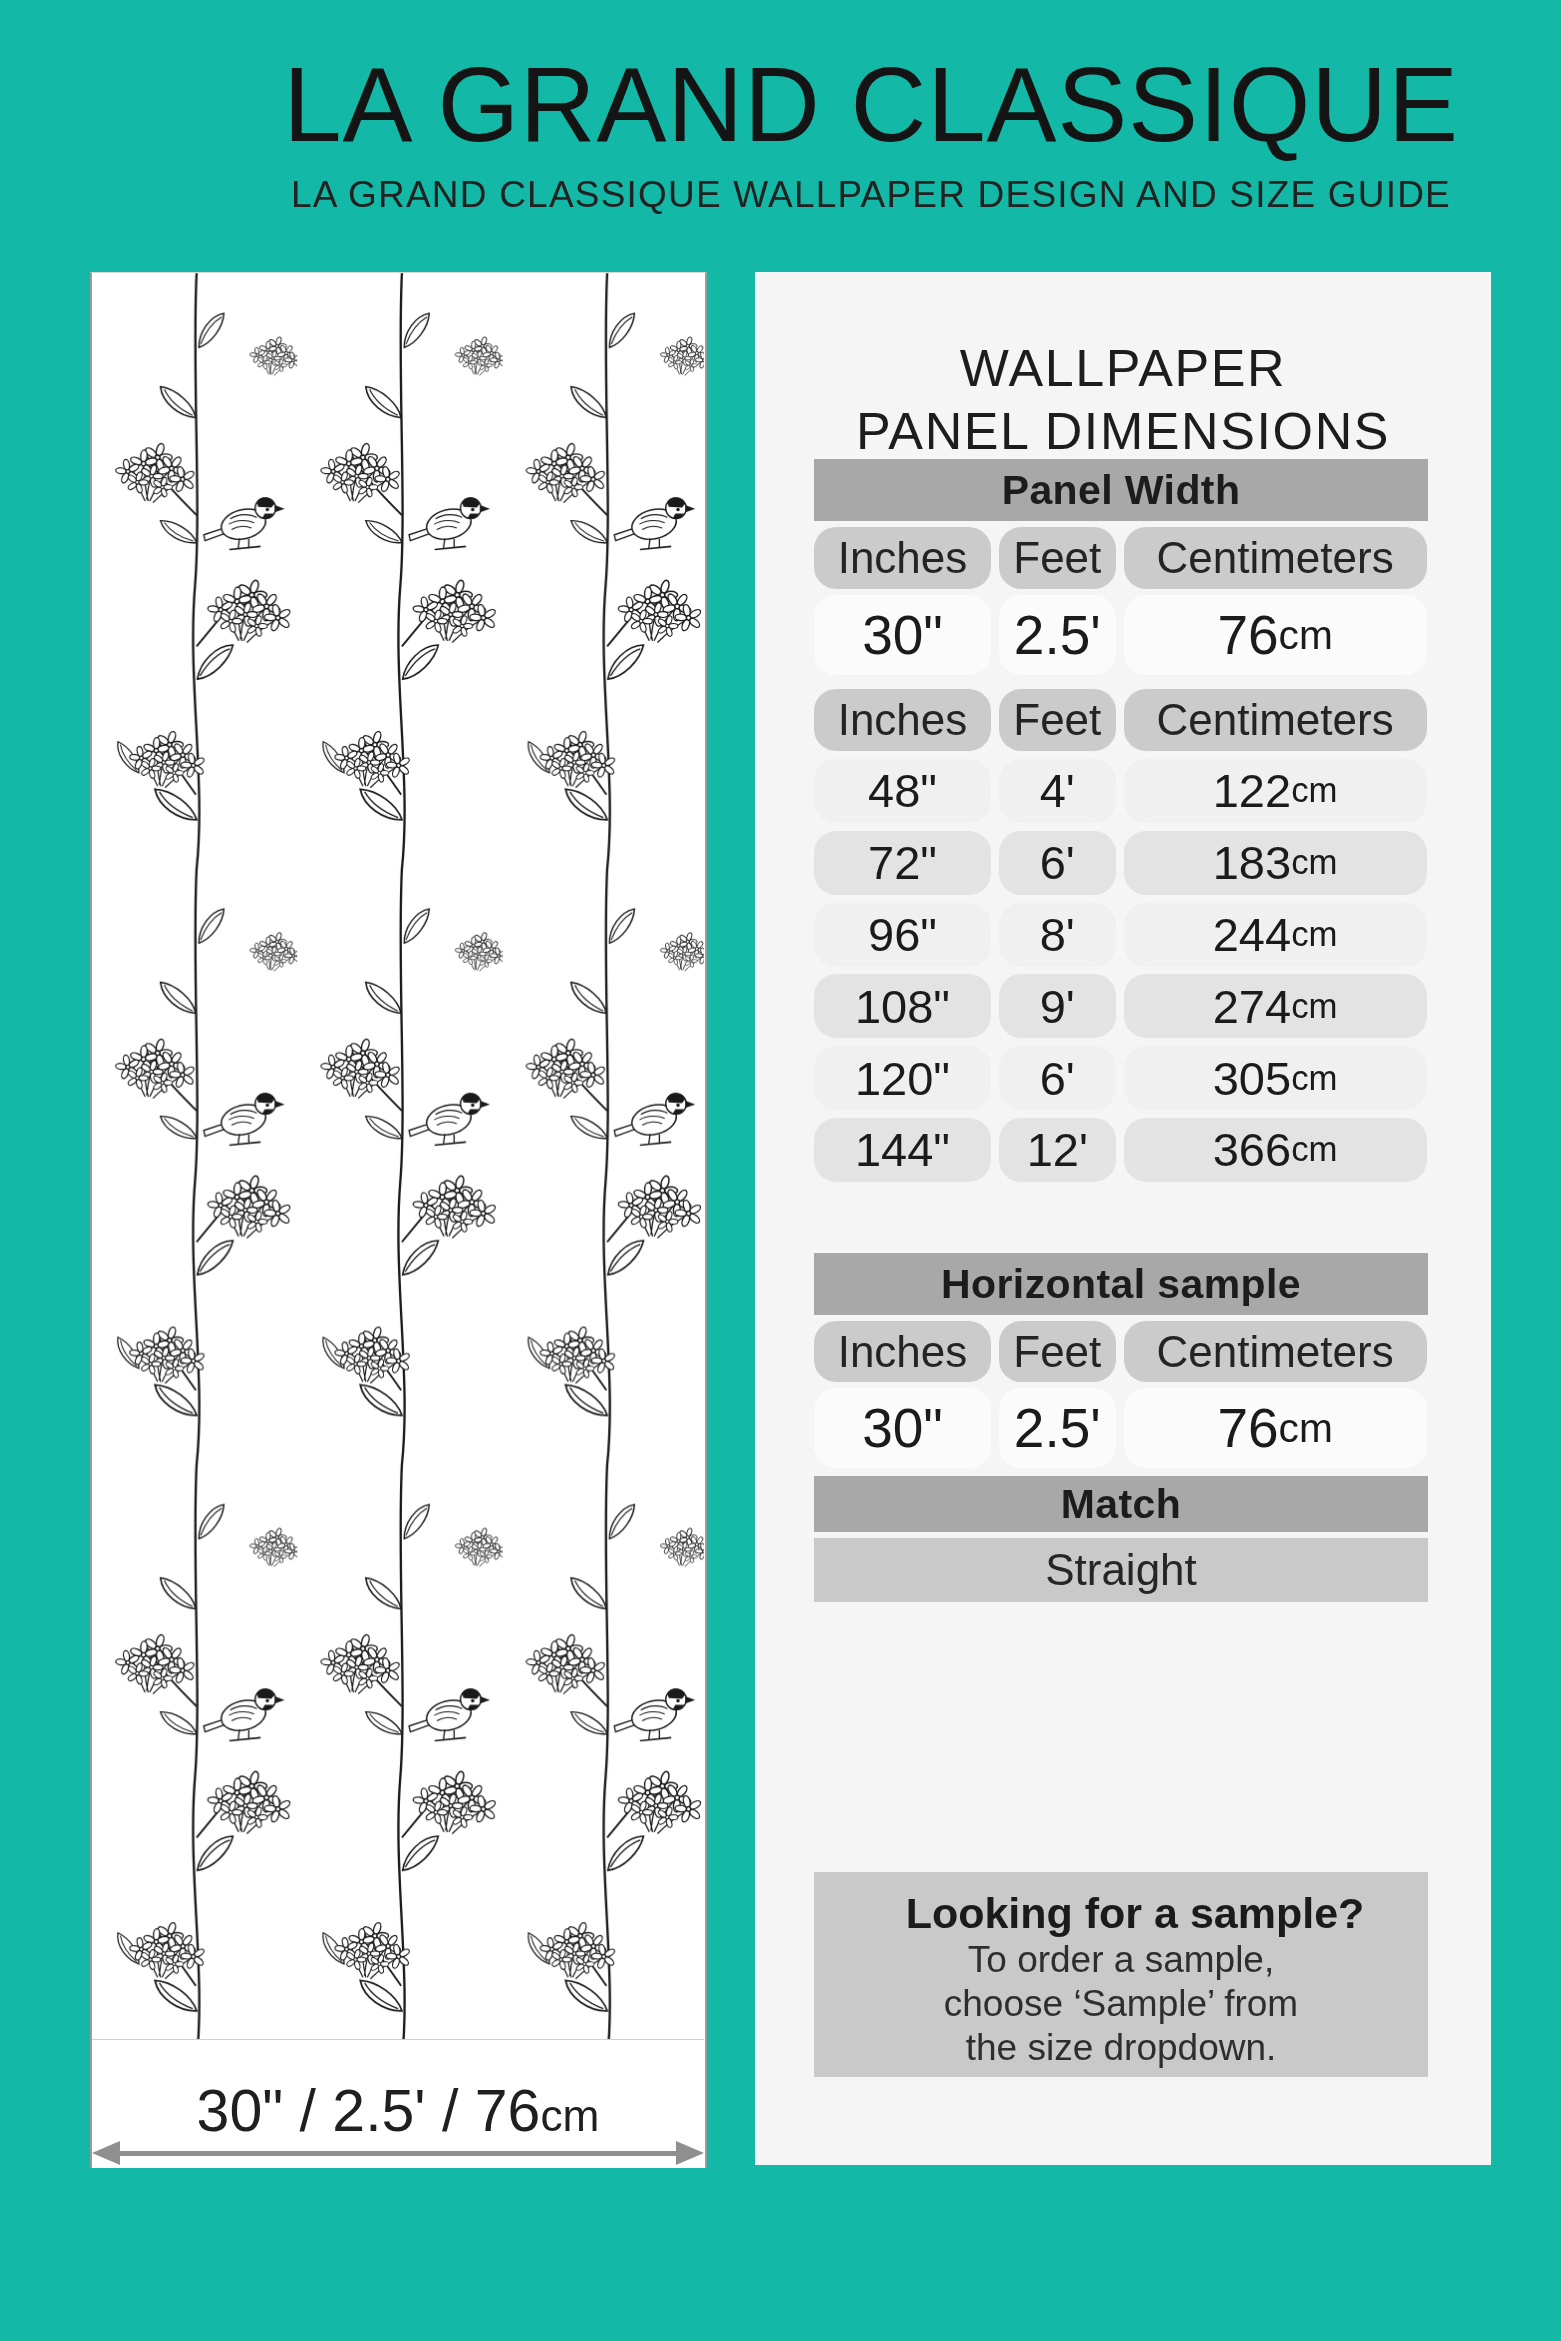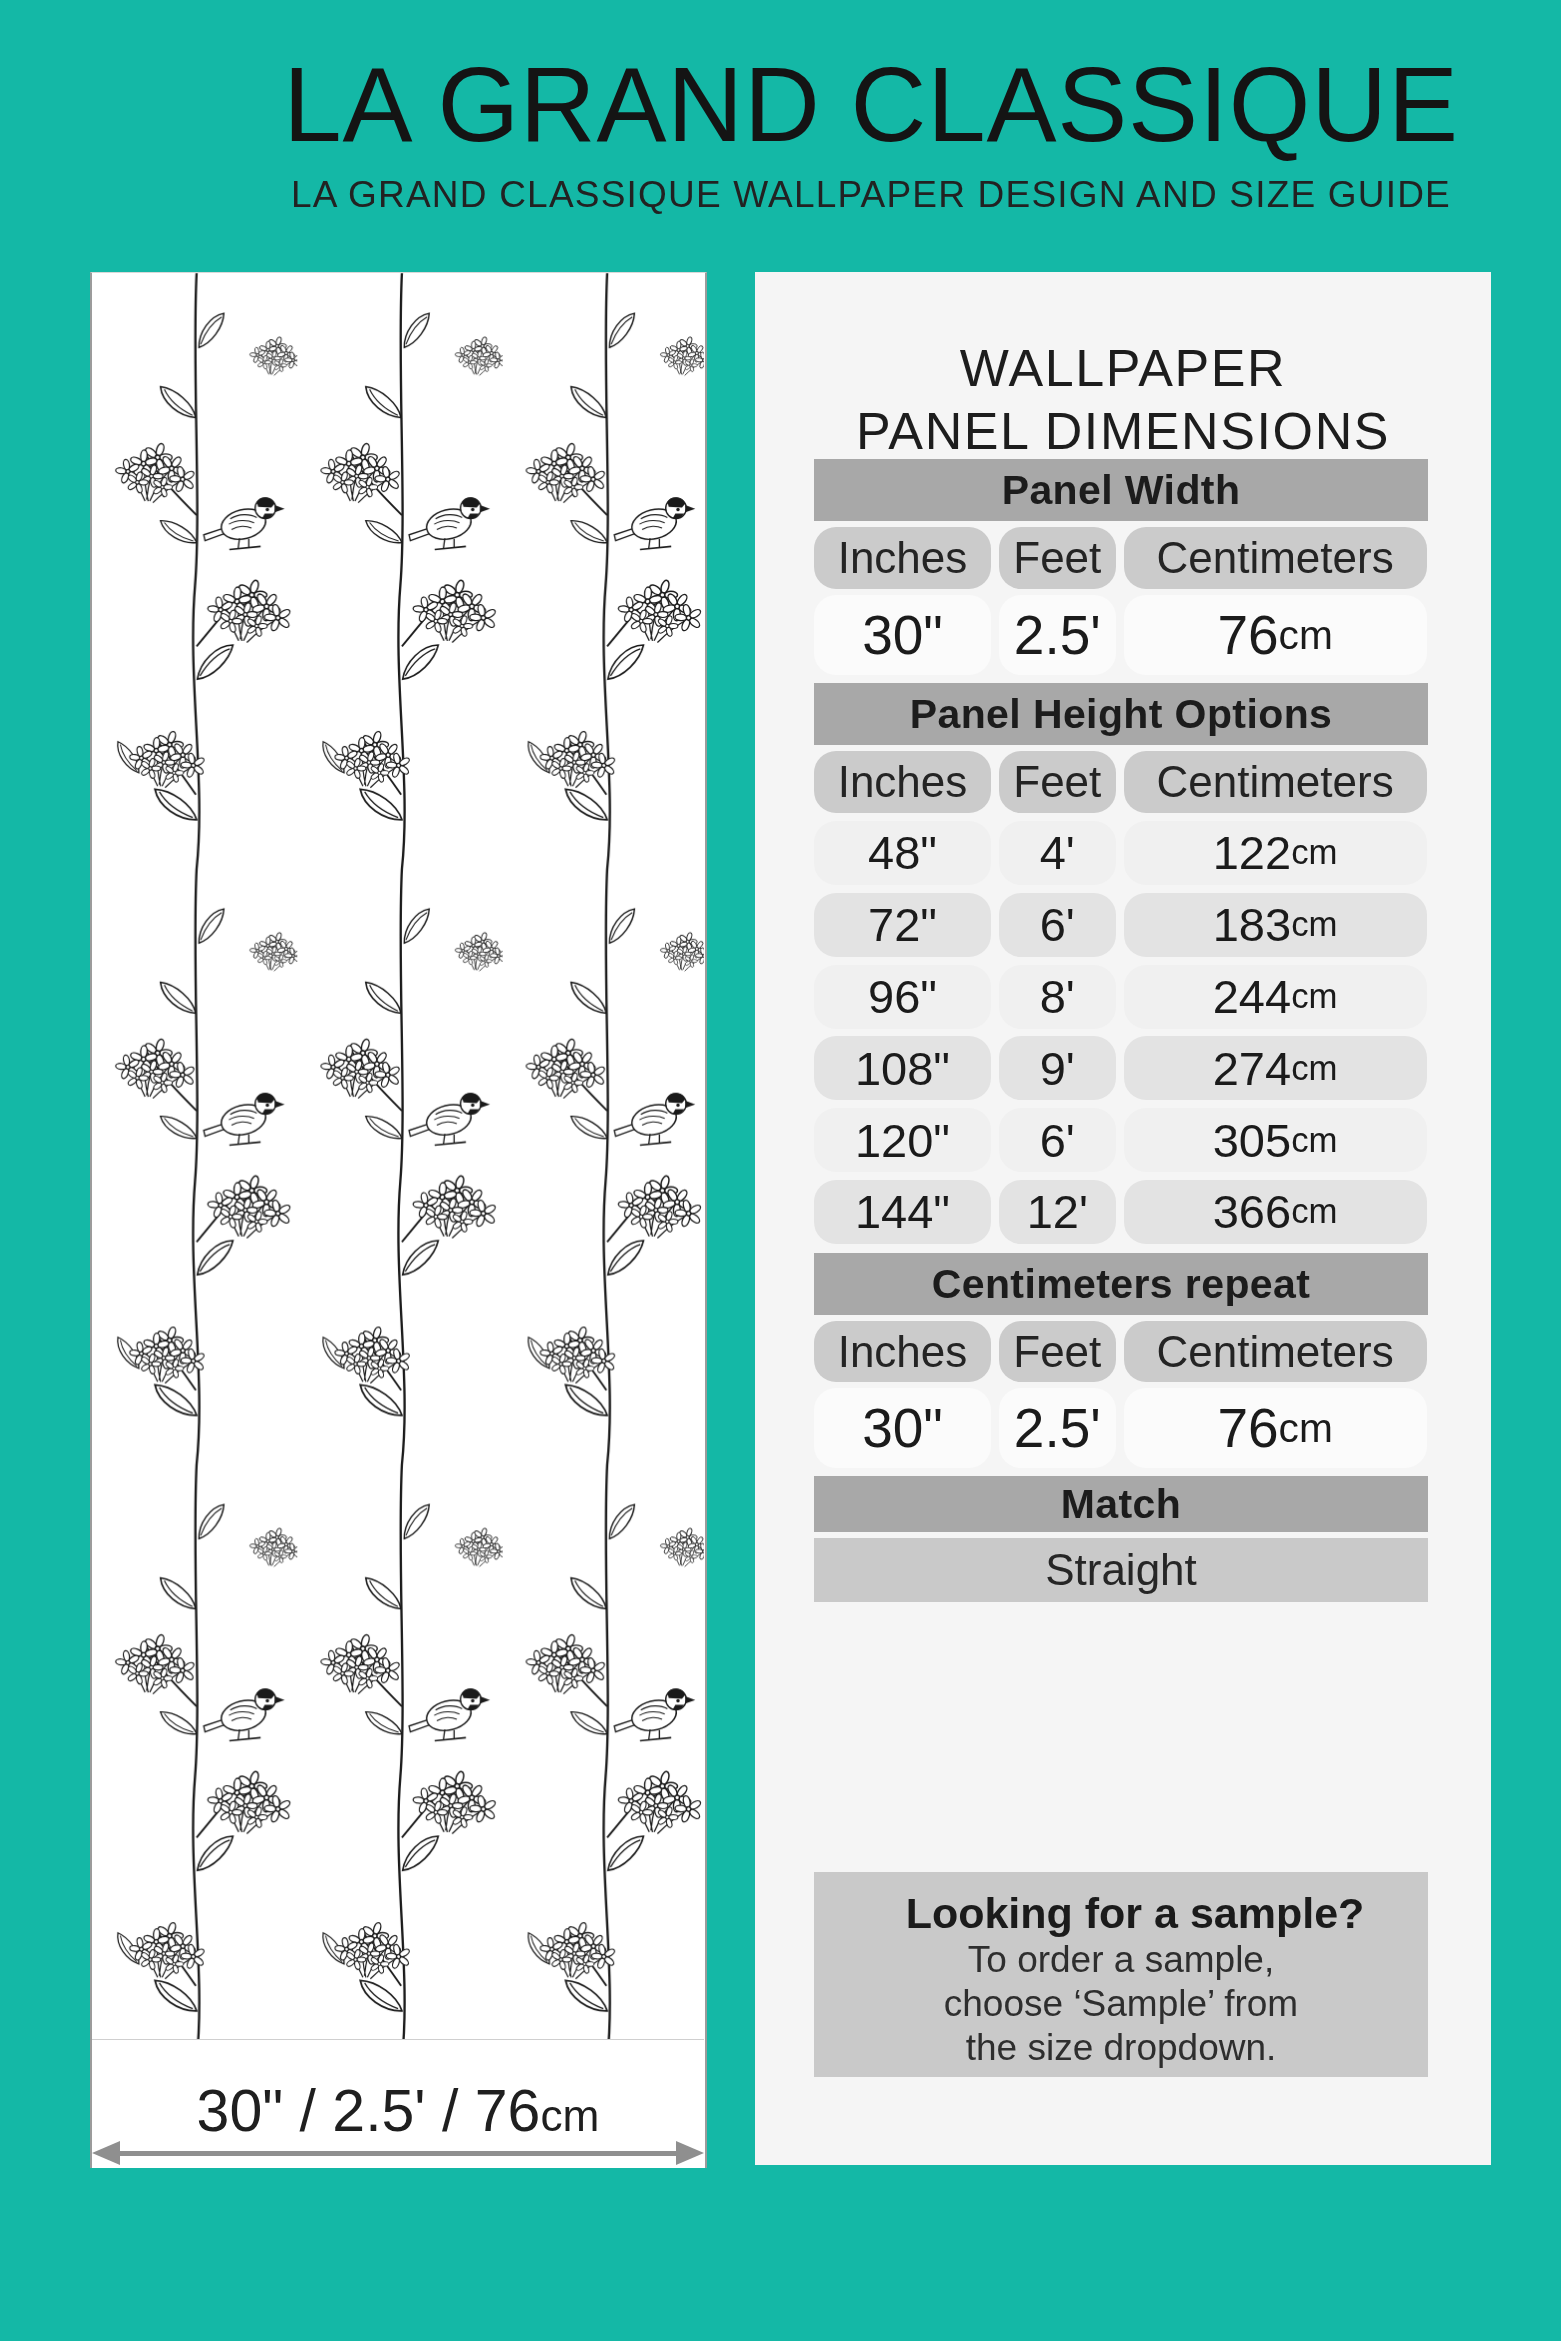--- a/index.html
+++ b/index.html
@@ -166,21 +166,20 @@
         <div class="cell vcell">30"</div>
         <div class="cell vcell">2.5'</div>
         <div class="cell vcell">
           <span>76</span>
             <span class="suffix">cm</span>
         </div>
       </div>
     </div>
 
     <div class="tbl" style="top:411px">
-      <div class="bar">Panel Height Options</div>
       <div class="cols mt8">
         <div class="cell hcell">Inches</div>
         <div class="cell hcell">Feet</div>
         <div class="cell hcell">Centimeters</div>
       </div>
 
       <div class="cols mt10 row-light">
         <div class="cell rcell">48"</div>
         <div class="cell rcell">4'</div>
         <div class="cell rcell">
@@ -224,21 +223,21 @@
         <div class="cell rcell">144"</div>
         <div class="cell rcell">12'</div>
         <div class="cell rcell">
           <span>366</span>
             <span class="suffix">cm</span>
         </div>
       </div>
     </div>
 
     <div class="tbl" style="top:981px">
-      <div class="bar">Centimeters repeat</div>
+      <div class="bar">Horizontal sample</div>
       <div class="cols mt8">
         <div class="cell hcell sh">Inches</div>
         <div class="cell hcell sh">Feet</div>
         <div class="cell hcell sh">Centimeters</div>
       </div>
       <div class="cols mt8">
         <div class="cell vcell">30"</div>
         <div class="cell vcell">2.5'</div>
         <div class="cell vcell">
           <span>76</span>

